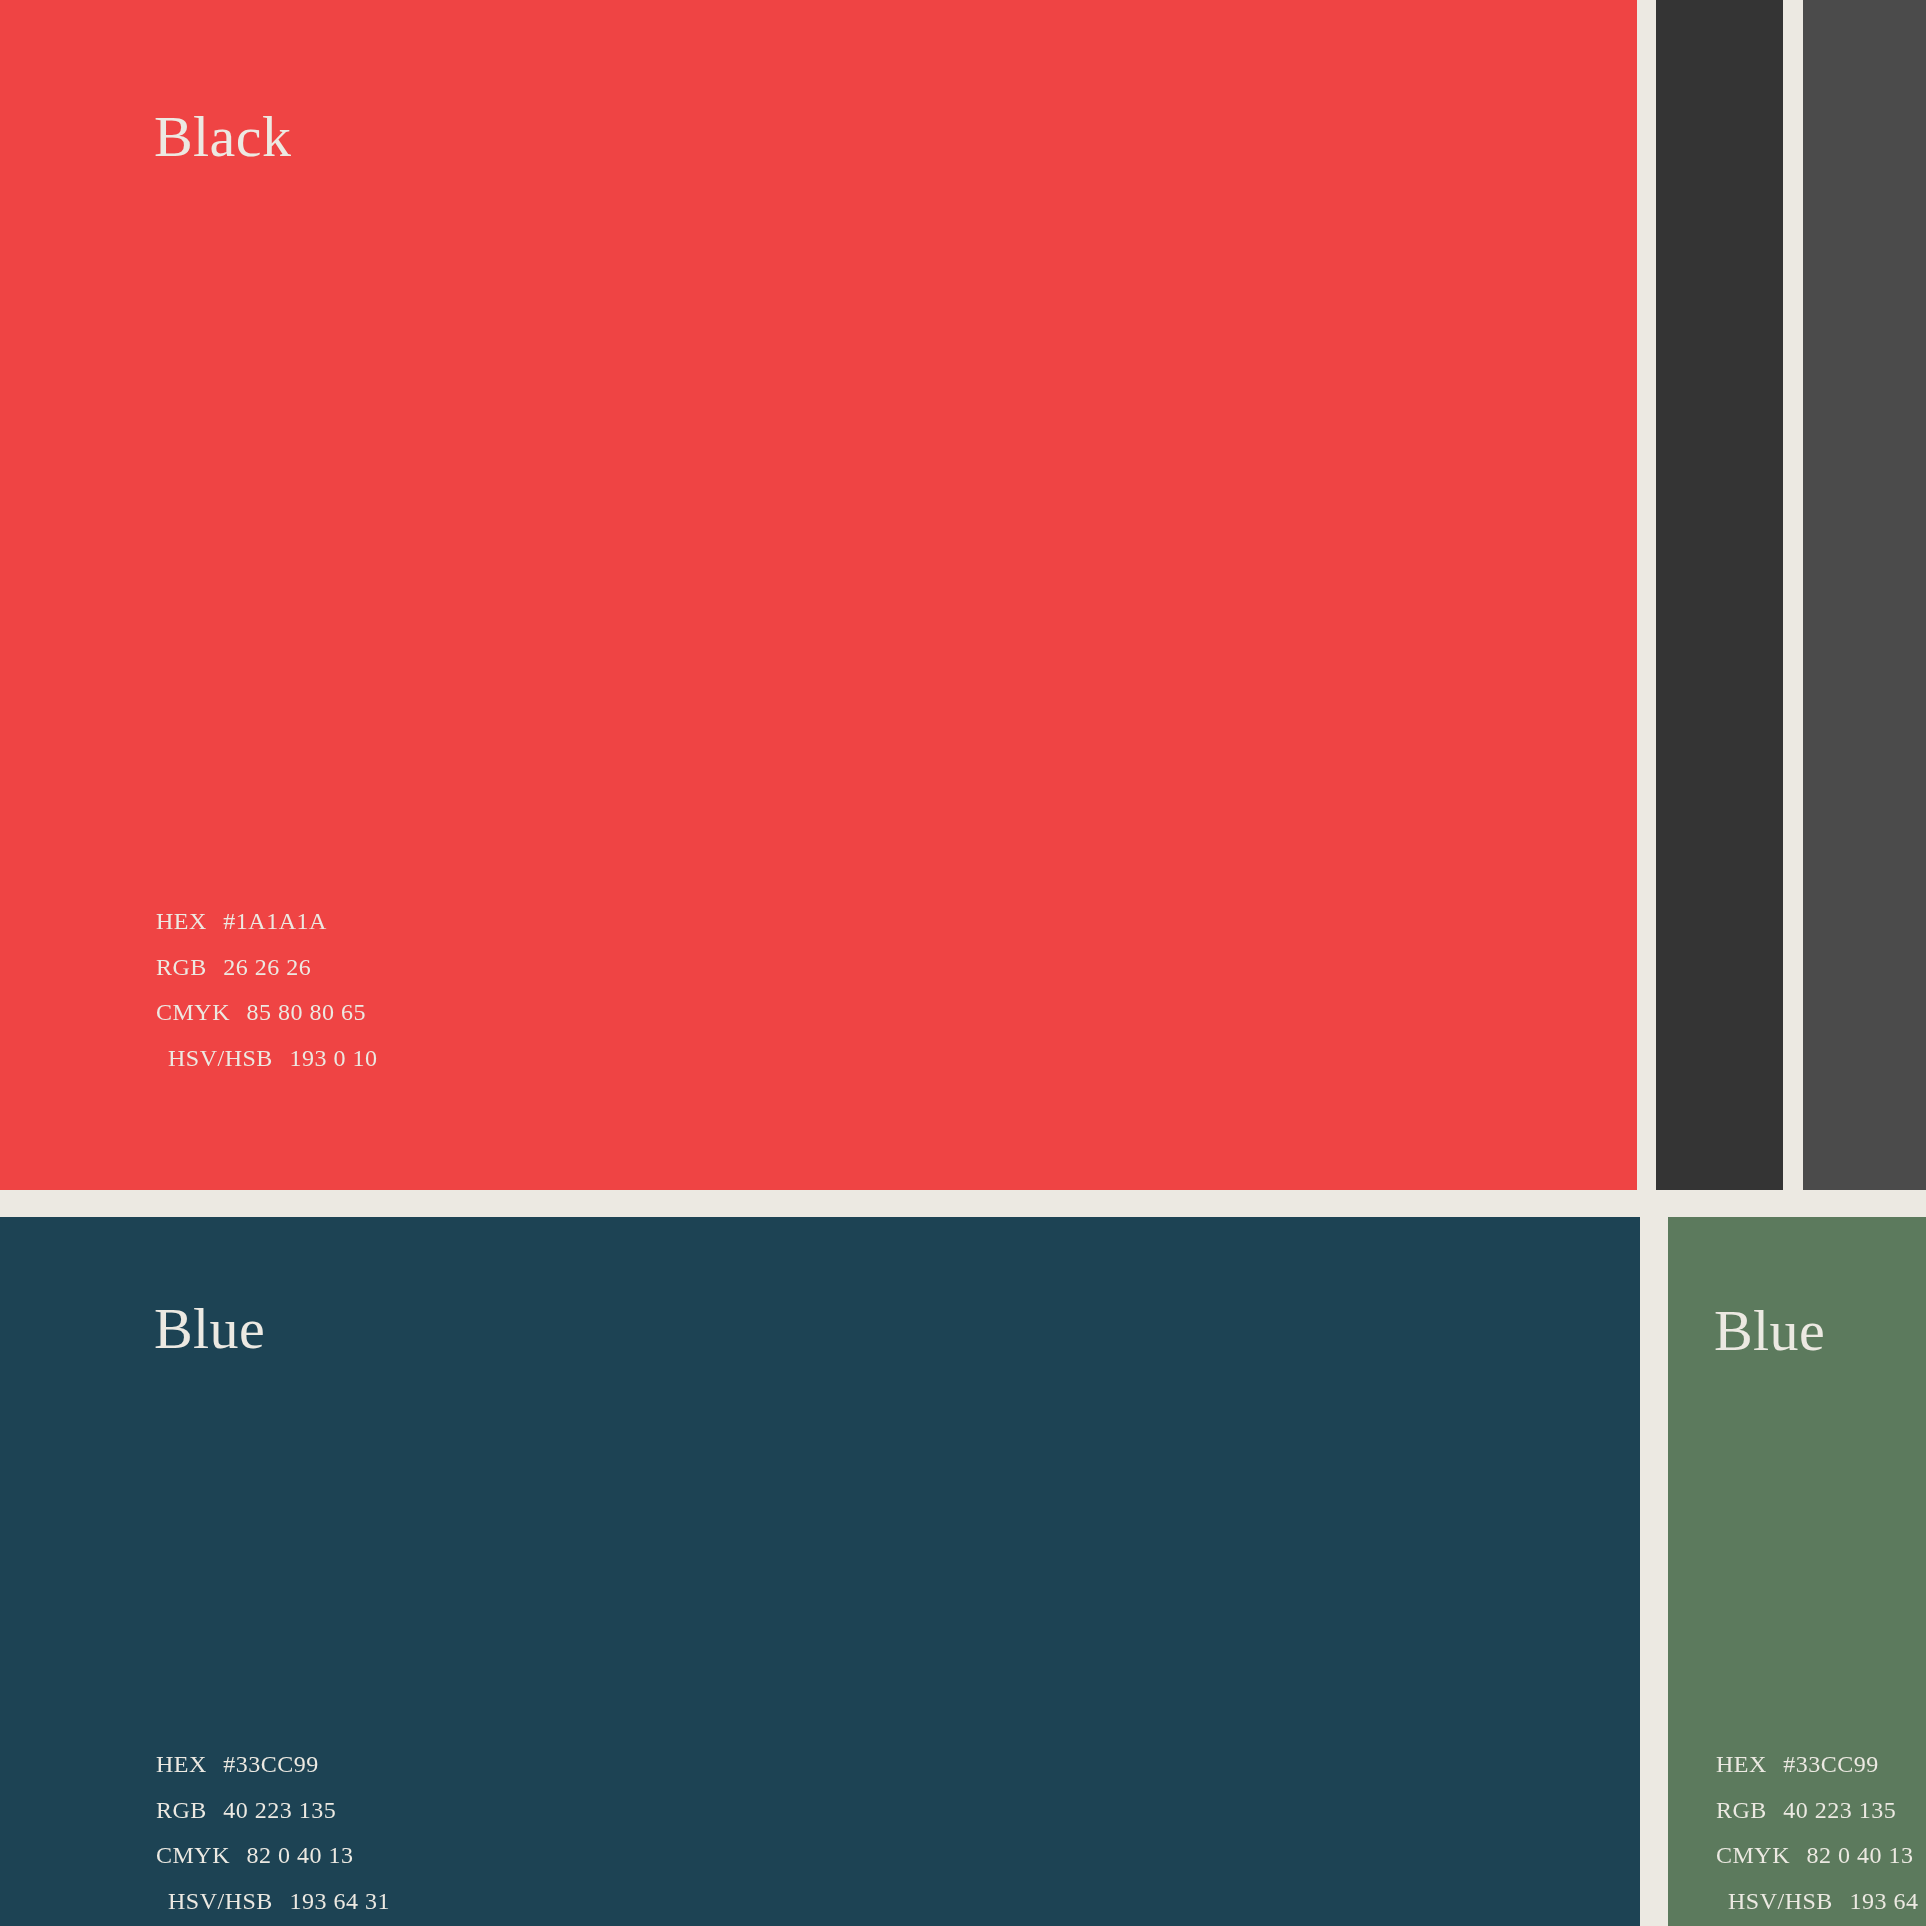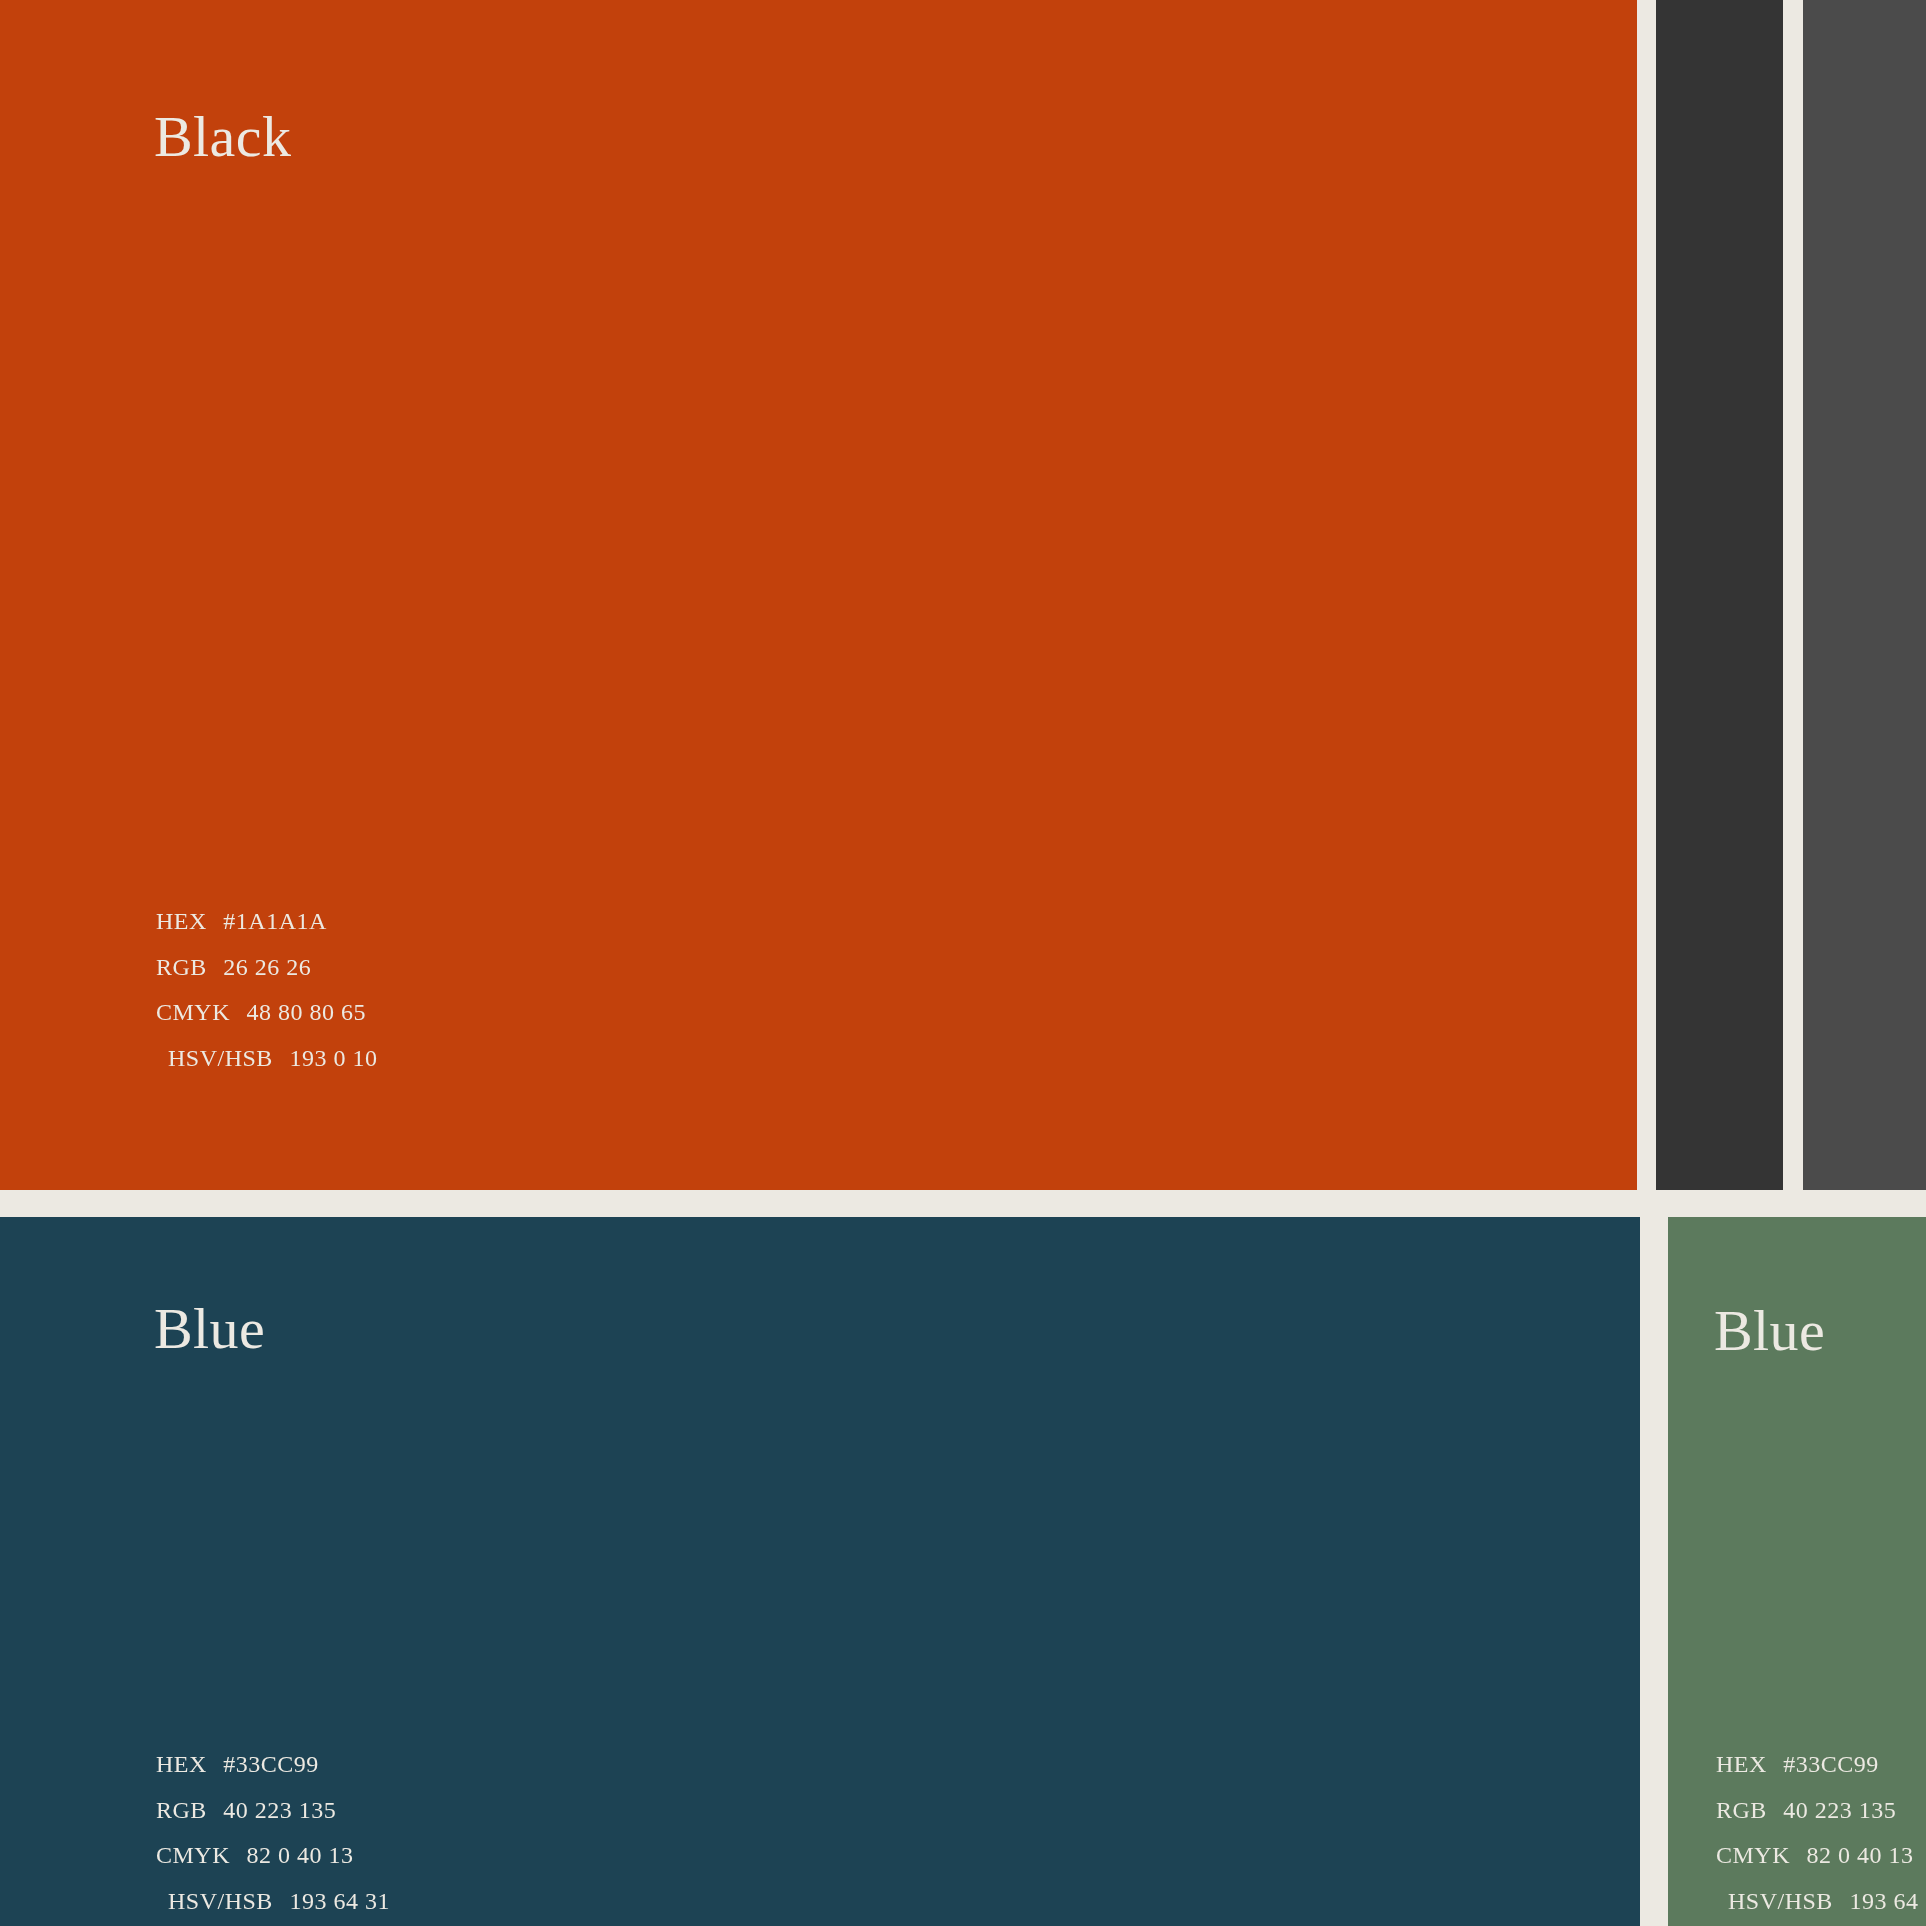--- a/index.html
+++ b/index.html
@@ -59,34 +59,34 @@
   #yellow-swatch .specs { top:535px; }
 
   #black-swatch .specs,
   #offwhite-swatch .specs { top:909px; }
 </style>
 </head>
 <body style="background: rgb(236, 233, 226);">
 
 <div class="board">
 
-  <div class="swatch" id="black-swatch" style="background: #c2410c;">
+  <div class="swatch" id="black-swatch" style="background: #ef4444;">
     <div class="swatch-title" style="color: rgb(236, 233, 226);">Black</div>
     <div class="specs" style="color: rgb(236, 233, 226);">
       <span class="spec-row">
         <span class="spec-key">HEX</span>
         <span class="spec-val">#1A1A1A</span>
       </span>
       <span class="spec-row">
         <span class="spec-key">RGB</span>
         <span class="spec-val">26 26 26</span>
       </span>
       <span class="spec-row">
         <span class="spec-key">CMYK</span>
-        <span class="spec-val">48 80 80 65</span>
+        <span class="spec-val">85 80 80 65</span>
       </span>
       <span class="spec-row">
         <span class="spec-key">HSV/HSB</span>
         <span class="spec-val">193 0 10</span>
       </span>
     </div>
   </div>
 
   <div class="swatch" id="stripe-1" style="background: rgb(52, 52, 52);"></div>
   <div class="swatch" id="stripe-2" style="background: rgb(75, 75, 75);"></div>

